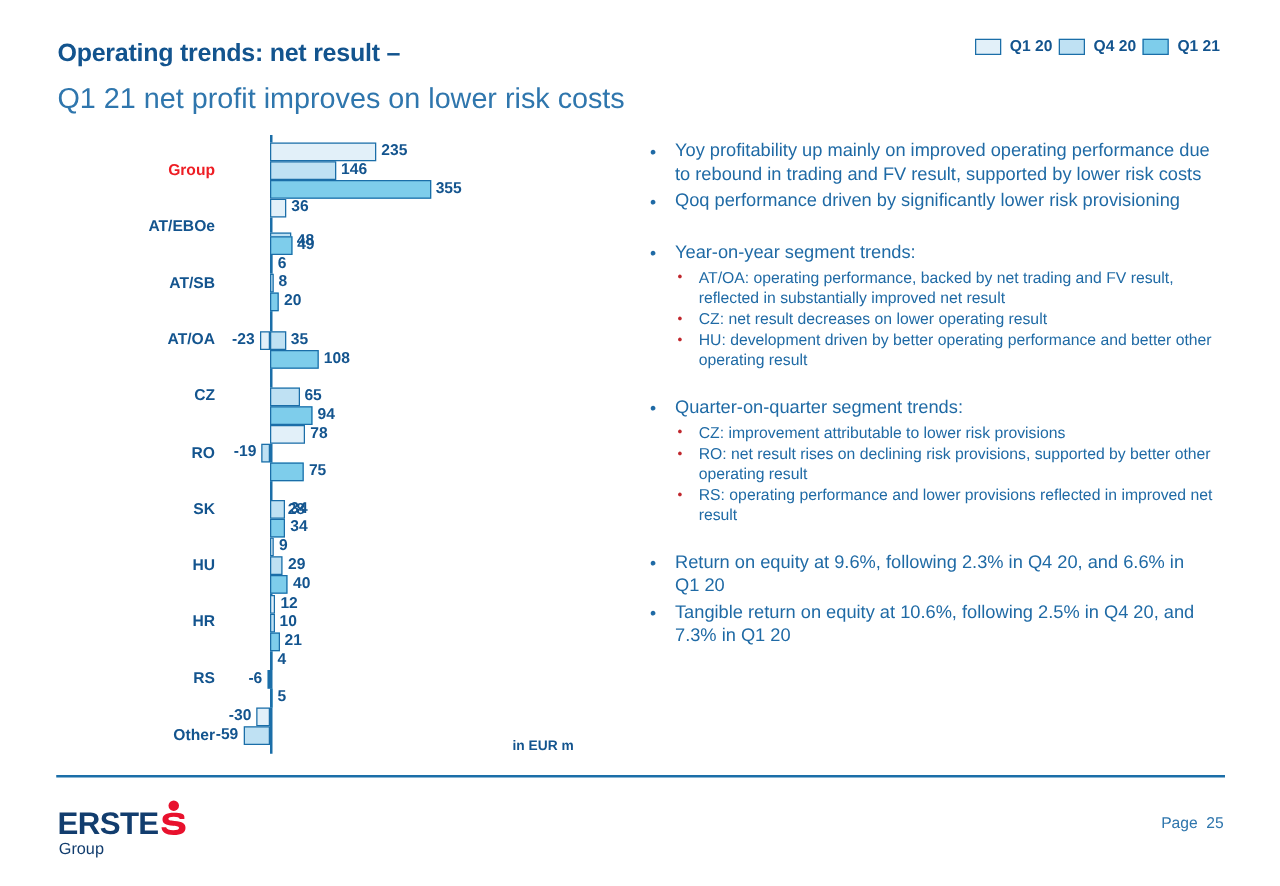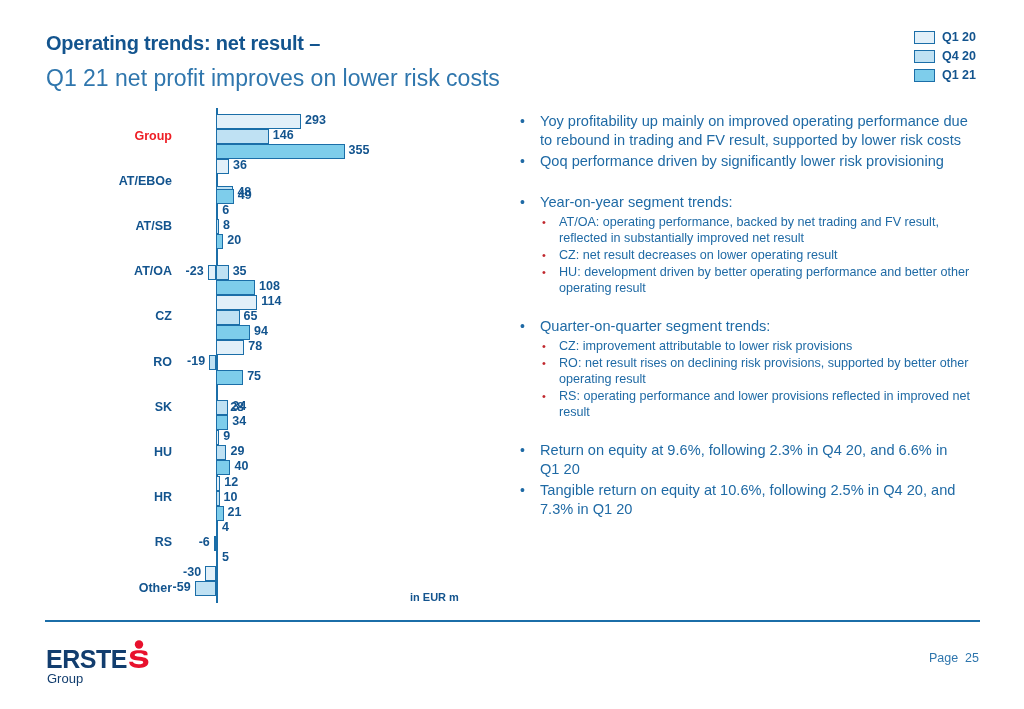--- a/index.html
+++ b/index.html
@@ -39,21 +39,20 @@
     margin-top: 5px;
     white-space: nowrap;
   }
 
   
   #legend {
     position: absolute;
     right: 48px;
     top: 30px;
     display: flex;
-    flex-direction: column;
     gap: 5px;
   }
   .legend-row {
     display: flex;
     align-items: center;
     gap: 7px;
   }
   .legend-swatch {
     width: 21px;
     height: 13px;
@@ -243,21 +242,21 @@
     </div>
   </div>
 
 <div id="chart">
   <div id="chart-axis"></div>
   <div id="chart-plot">
       <div class="cat-group" style="top: 10px; height: 45px;">
         <div class="cat-label highlight" style="top: 14.5px;">Group</div>
         <div class="bar-row" style="top: 0px;">
           <div class="bar" title="Q1 20 Group: 235" style="background: rgb(226, 240, 249); width: 85.07px; left: 176px;"></div>
-          <div class="bar-value" style="left: 265.07px;">293</div>
+          <div class="bar-value" style="left: 265.07px;">235</div>
         </div>
         <div class="bar-row" style="top: 15px;">
           <div class="bar" title="Q4 20 Group: 146" style="background: rgb(191, 225, 243); width: 52.852px; left: 176px;"></div>
           <div class="bar-value" style="left: 232.852px;">146</div>
         </div>
         <div class="bar-row" style="top: 30px;">
           <div class="bar" title="Q1 21 Group: 355" style="background: rgb(126, 205, 235); width: 128.51px; left: 176px;"></div>
           <div class="bar-value" style="left: 308.51px;">355</div>
         </div>
       </div>
@@ -301,24 +300,20 @@
           <div class="bar" title="Q4 20 AT/OA: 35" style="background: rgb(191, 225, 243); width: 12.67px; left: 176px;"></div>
           <div class="bar-value" style="left: 192.67px;">35</div>
         </div>
         <div class="bar-row" style="top: 30px;">
           <div class="bar" title="Q1 21 AT/OA: 108" style="background: rgb(126, 205, 235); width: 39.096px; left: 176px;"></div>
           <div class="bar-value" style="left: 219.096px;">108</div>
         </div>
       </div>
       <div class="cat-group" style="top: 190.8px; height: 45px;">
         <div class="cat-label" style="top: 14.5px;">CZ</div>
-        <div class="bar-row" style="top: 0px;">
-          <div class="bar" title="Q1 20 CZ: 114" style="background: rgb(226, 240, 249); width: 41.268px; left: 176px;"></div>
-          <div class="bar-value" style="left: 221.268px;">114</div>
-        </div>
         <div class="bar-row" style="top: 15px;">
           <div class="bar" title="Q4 20 CZ: 65" style="background: rgb(191, 225, 243); width: 23.53px; left: 176px;"></div>
           <div class="bar-value" style="left: 203.53px;">65</div>
         </div>
         <div class="bar-row" style="top: 30px;">
           <div class="bar" title="Q1 21 CZ: 94" style="background: rgb(126, 205, 235); width: 34.028px; left: 176px;"></div>
           <div class="bar-value" style="left: 214.028px;">94</div>
         </div>
       </div>
       <div class="cat-group" style="top: 236px; height: 45px;">

